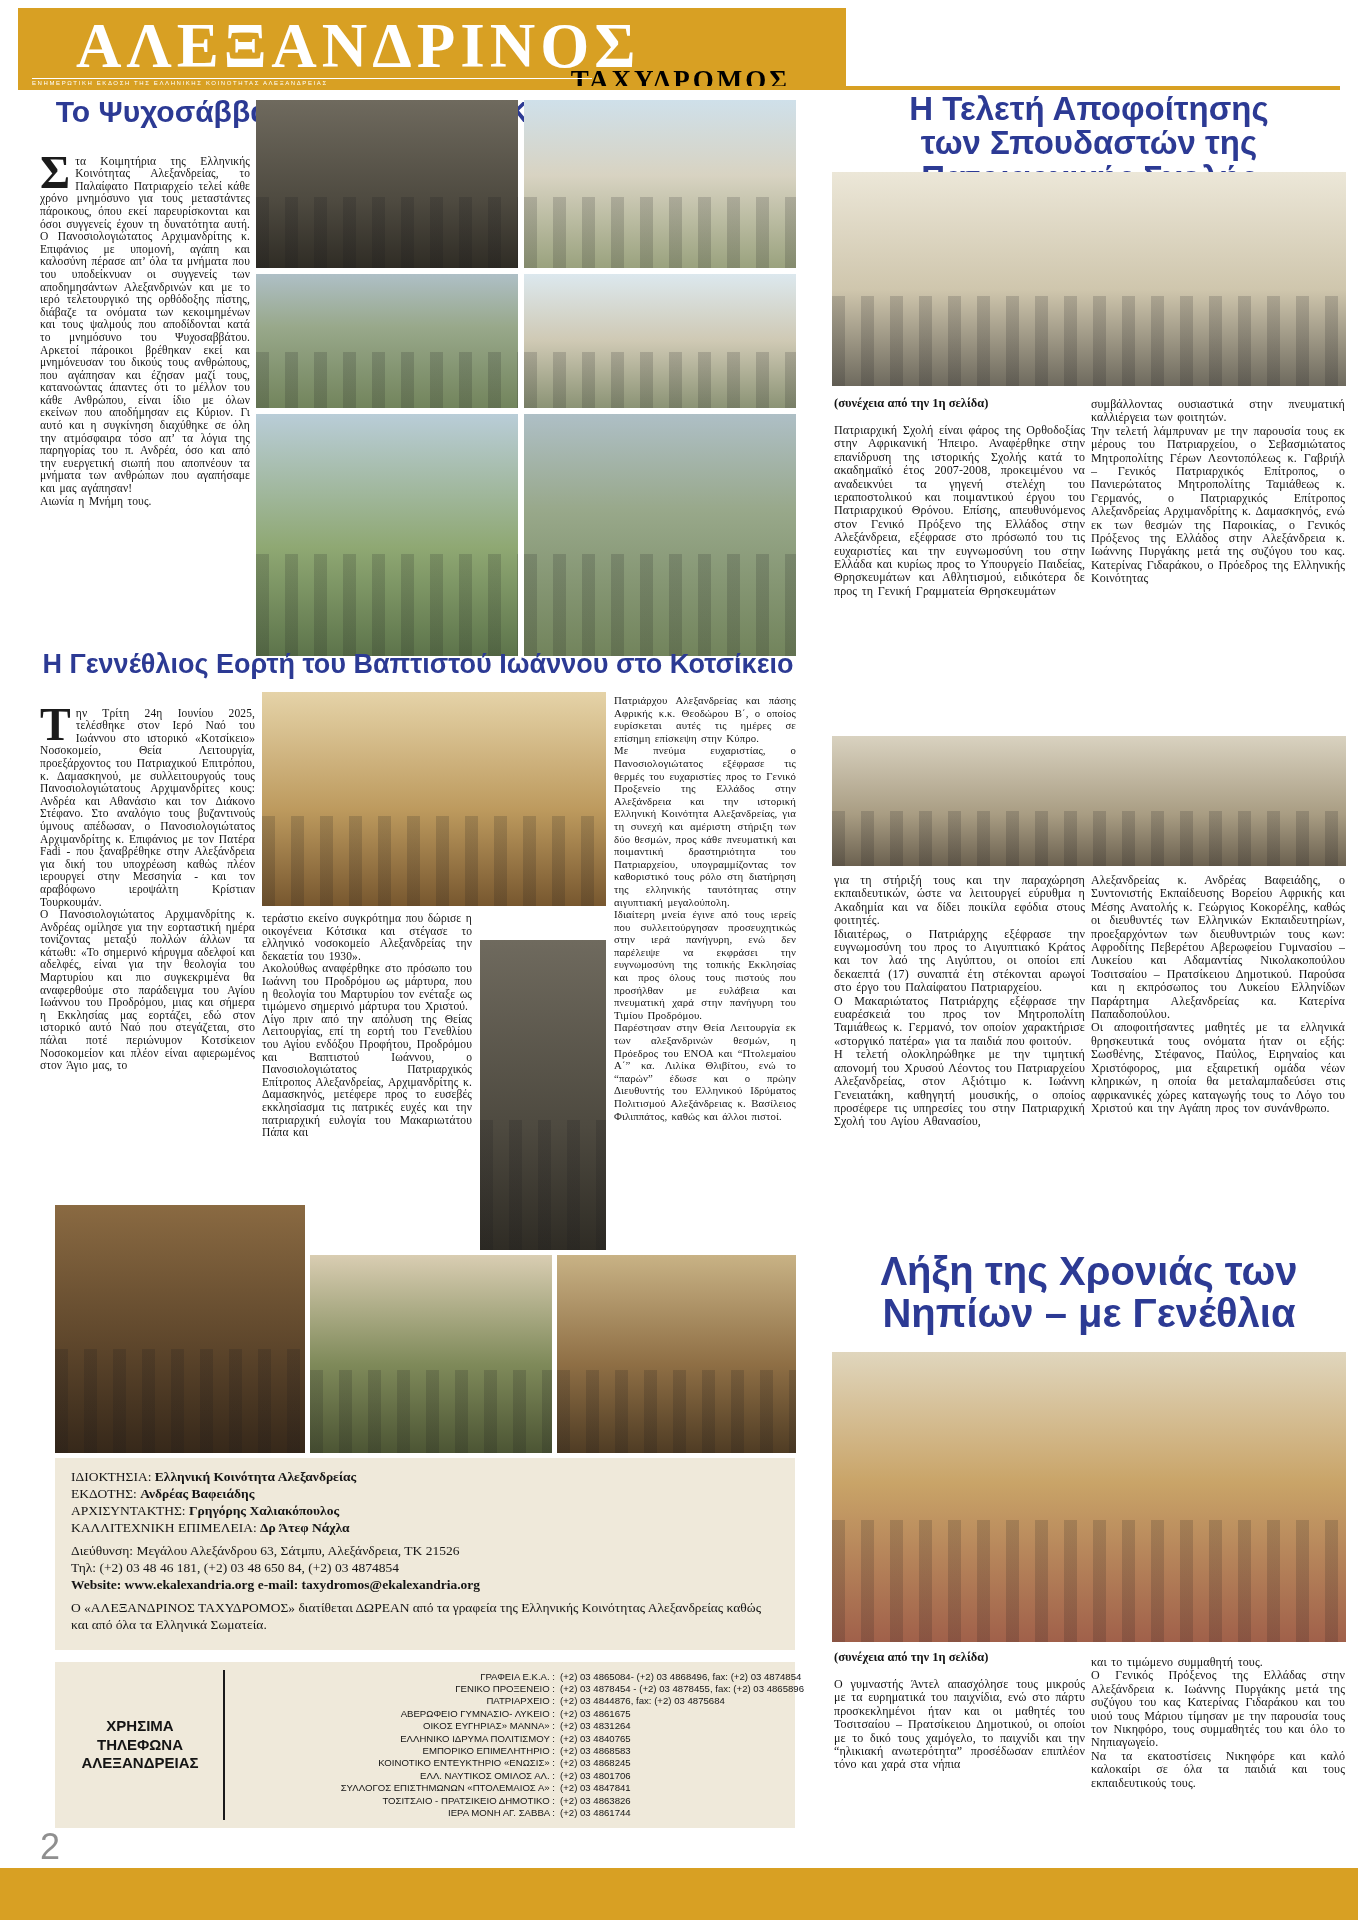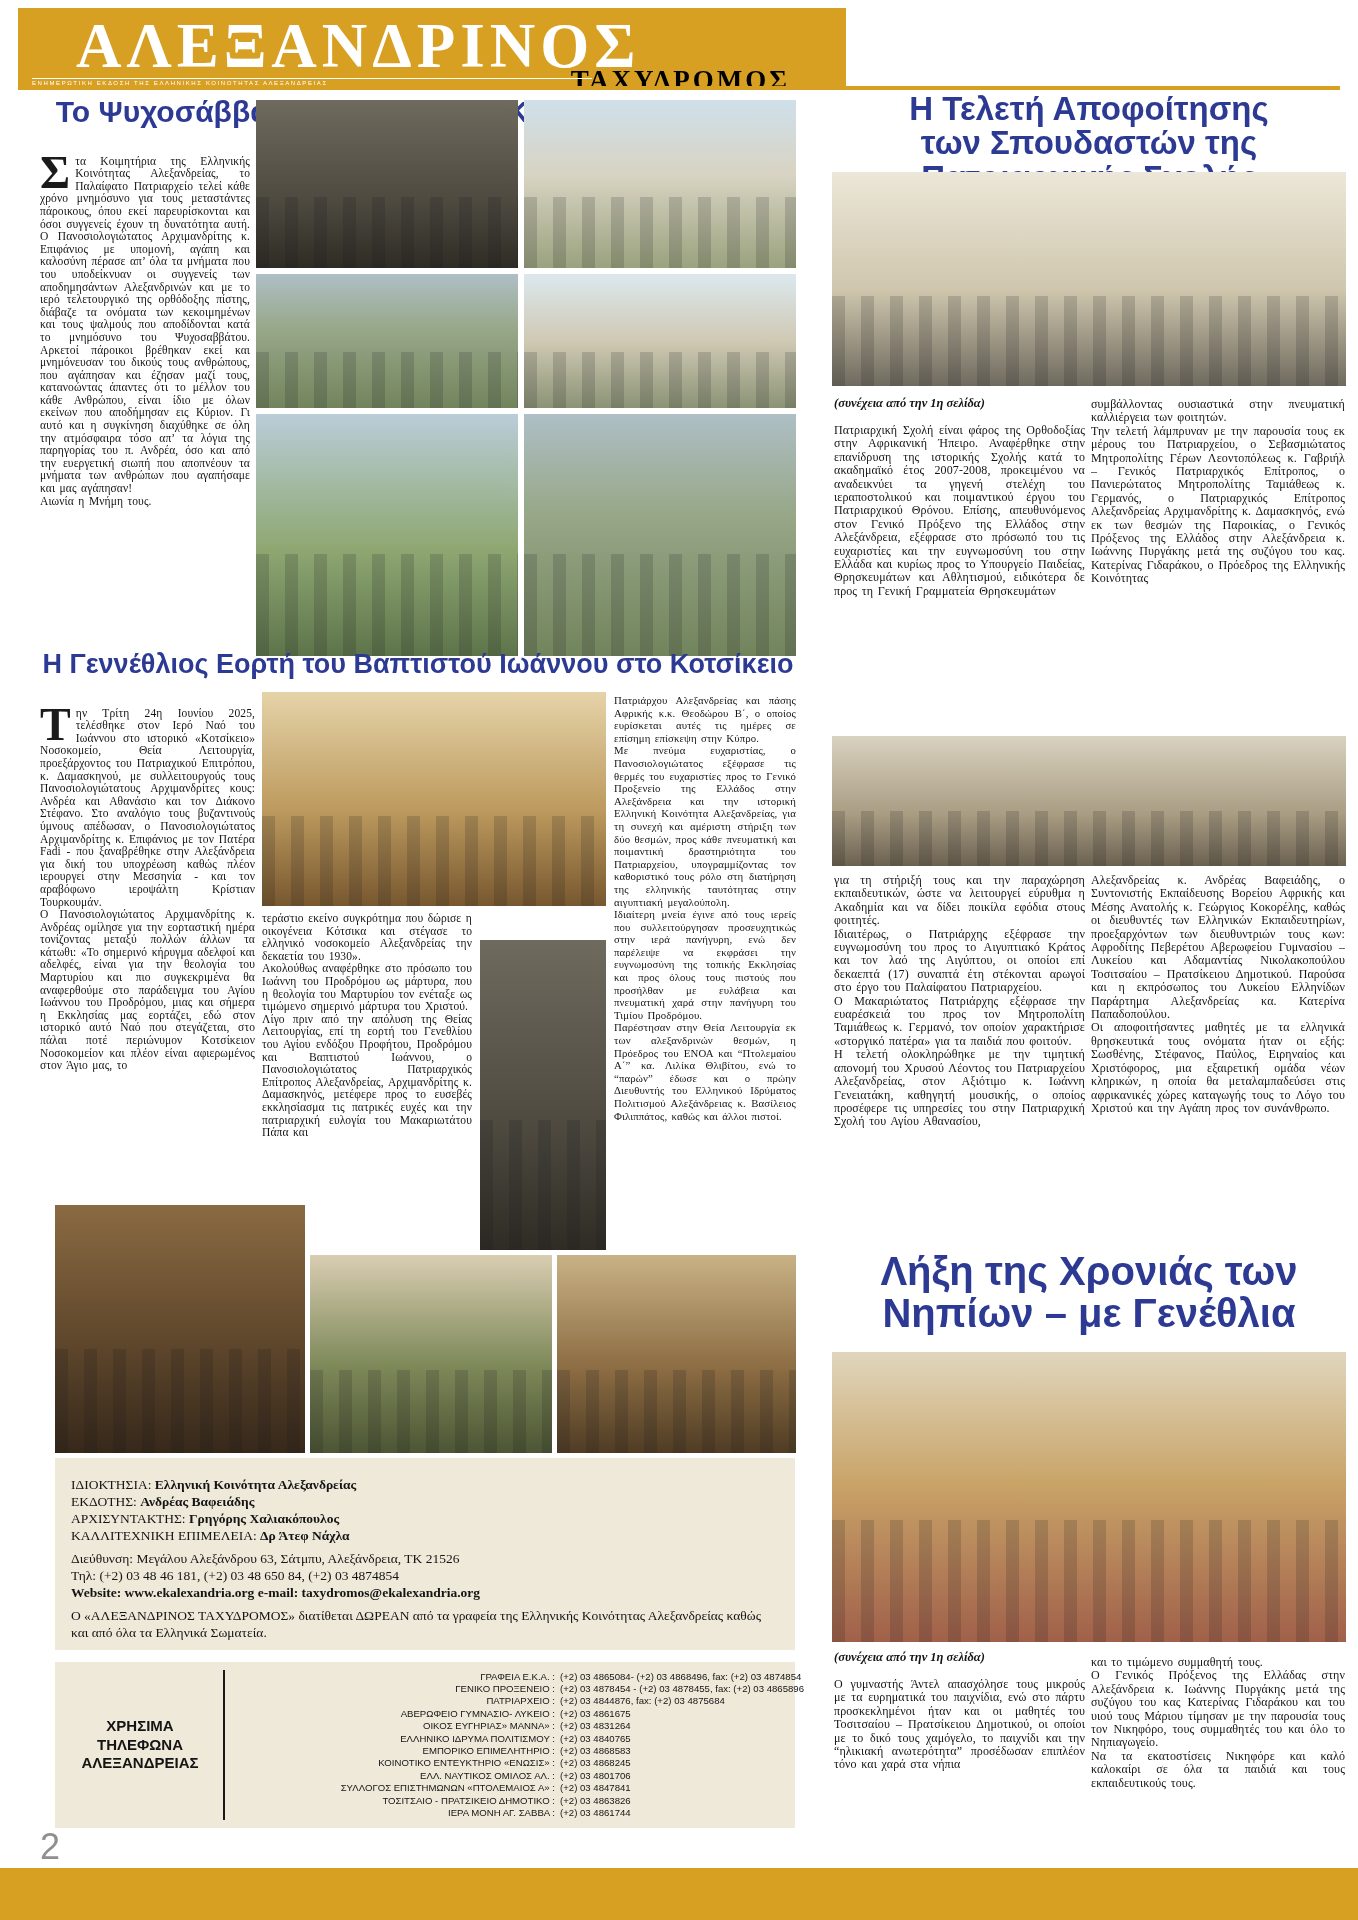--- a/index.html
+++ b/index.html
@@ -24,42 +24,42 @@
   #h2{left:40px;top:650px;width:756px;font-size:27px;}
   #h3{left:832px;top:92px;width:514px;font-size:33px;}
   #h4{left:832px;top:1250px;width:514px;font-size:40px;line-height:1.06;}
   
   .col{font-family:"Liberation Serif",serif;text-align:justify;overflow:hidden;
        word-spacing:1.5px;letter-spacing:0.1px;white-space:pre-line;}
   .colL{font-size:11.5px;line-height:12.6px;}
   .colR{font-size:12px;line-height:13.4px;}
   .dropcap{float:left;font-size:46px;line-height:36px;font-weight:bold;padding:0 5px 0 0;color:#1b1b1b;}
   .closing{font-weight:normal;}
-  .cont{font-style:italic;font-weight:bold;font-size:12.5px;font-family:"Liberation Serif",serif;}
+  .cont{font-weight:bold;font-size:12.5px;font-family:"Liberation Serif",serif;}
   
   .ph{overflow:hidden;background:#b4ad99;}
   .ph::after{content:"";position:absolute;left:0;right:0;bottom:0;height:42%;
       background:repeating-linear-gradient(90deg,rgba(20,20,25,.30) 0 13px,rgba(0,0,0,0) 13px 29px);
       opacity:.55;}
   .ph{position:absolute;}
   .ph-cem1{background:linear-gradient(180deg,#aebfc6 0%,#98a88a 40%,#72845c 100%);}
   .ph-cem2{background:linear-gradient(180deg,#cfe0ea 0%,#d8d3c2 45%,#9aa27e 100%);}
   .ph-cem3{background:linear-gradient(180deg,#b9cdd8 0%,#8fa873 55%,#5d744b 100%);}
   .ph-cem4{background:linear-gradient(180deg,#dce8ee 0%,#cfc9b4 50%,#8b9375 100%);}
   .ph-dark{background:linear-gradient(180deg,#6f6a5e 0%,#4e4a40 60%,#2f2c25 100%);}
   .ph-church{background:linear-gradient(180deg,#e5d3a8 0%,#bd9a5e 55%,#77572f 100%);}
   .ph-grad{background:linear-gradient(180deg,#ece7d8 0%,#cfc6ad 55%,#6e6a5e 100%);}
   .ph-dip{background:linear-gradient(180deg,#d9d2c0 0%,#a99d83 60%,#6b6150 100%);}
   .ph-lit1{background:linear-gradient(180deg,#8a6a42 0%,#5f472c 55%,#36281a 100%);}
   .ph-lit2{background:linear-gradient(180deg,#d9cdb2 0%,#7f8a5a 55%,#4c5534 100%);}
   .ph-lit3{background:linear-gradient(180deg,#c8b285 0%,#8f6f45 55%,#4f3c24 100%);}
   .ph-party{background:linear-gradient(180deg,#e0d6bd 0%,#c9a468 45%,#a0604a 100%);}
   
   .beige{background:#efe9da;}
-  #infobox{left:55px;top:1458px;width:740px;height:192px;padding:18px 16px;box-sizing:border-box;
+  #infobox{left:55px;top:1458px;width:740px;height:192px;padding:10px 16px;box-sizing:border-box;
      font-size:13.5px;line-height:17px;}
   .inforow .lbl{font-weight:normal;}
   .inforow .val{font-weight:bold;}
   .infogap{height:6px;}
   .infoline{font-size:13.5px;}
   .infoline.bold{font-weight:bold;}
   
   #phonebox{left:55px;top:1662px;width:740px;height:166px;display:flex;align-items:stretch;
      box-sizing:border-box;padding:8px 10px;}
   #phone-label{flex:0 0 150px;display:flex;align-items:center;justify-content:center;text-align:center;

